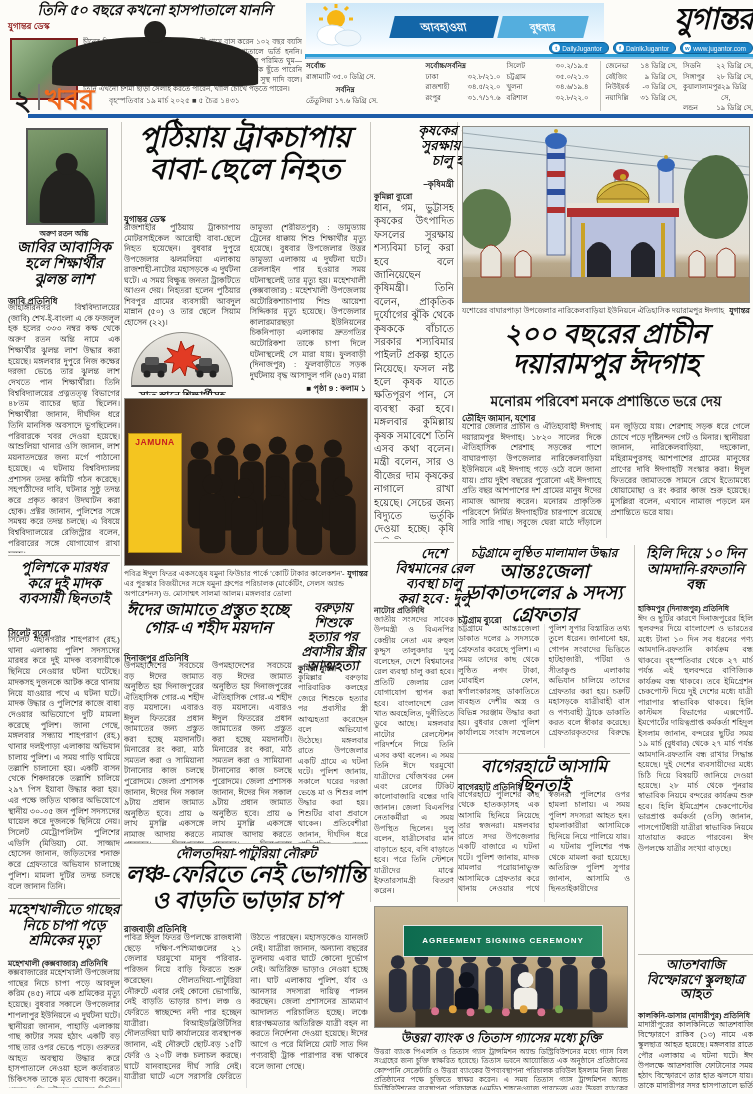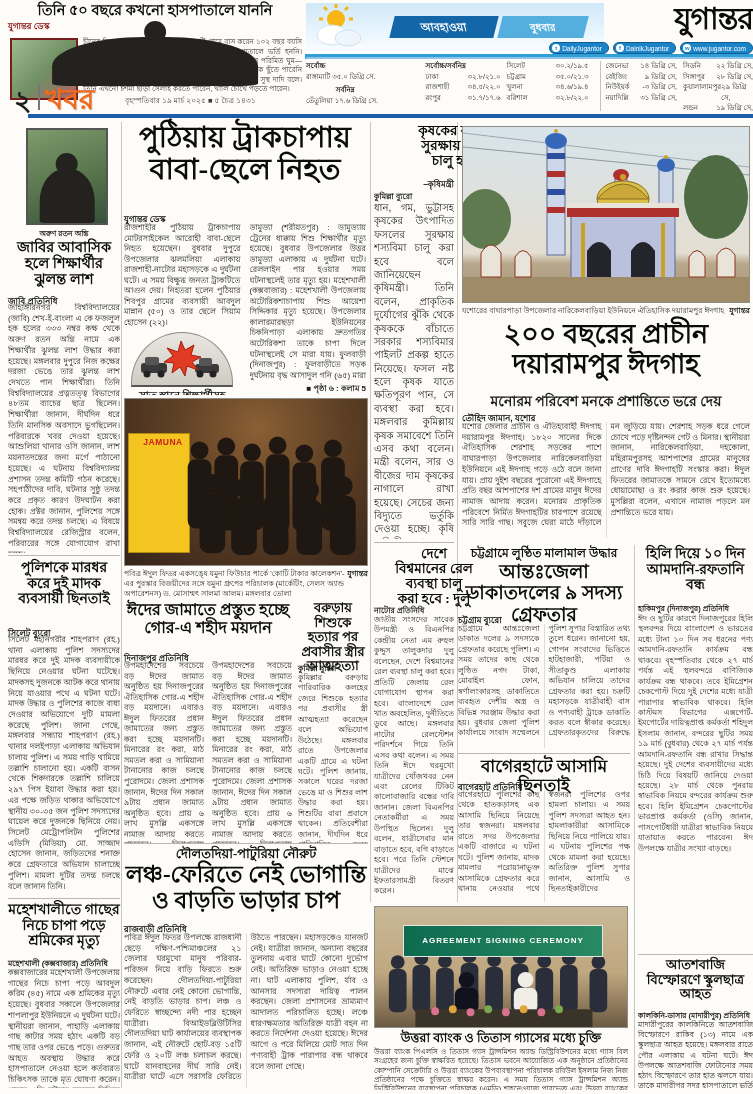--- a/index.html
+++ b/index.html
@@ -1,18 +1,18 @@
 <!DOCTYPE html>
 <html><head>
 <meta charset="utf-8">
 <style>
   html,body{margin:0;padding:0;background:#e8e8e4;}
   .page{position:relative;width:753px;height:1094px;background:#fdfcf8;overflow:hidden;
         font-family:"Liberation Sans","DejaVu Sans",sans-serif;color:#1c1c1c;}
-  .hd{font-family:"Liberation Serif","DejaVu Serif",serif;font-weight:bold;color:#0b0b0b;line-height:1.12;}
+  .hd{font-family:"Liberation Serif","DejaVu Serif",serif;font-weight:bold;color:#0b0b0b;line-height:1.12;font-style:italic;}
   .byline{font-size:8.5px;font-weight:bold;color:#111;margin:2px 0 3px 0;}
   .byline.red{color:#8a1414;}
   .bodytxt{font-size:8px;line-height:1.34;text-align:justify;color:#222;overflow:hidden;}
   .cols2{column-count:2;column-gap:9px;column-rule:1px solid #ddd;}
   .cap{font-size:7.5px;line-height:1.3;color:#222;}
   .cap .credit{float:right;font-weight:bold;}
   .vsep{position:absolute;width:1px;background:#c9c7c0;}
   .hsep{position:absolute;height:1px;background:#b9b7b0;}
   .photo{border:1px solid #8f8d86;box-sizing:border-box;overflow:hidden;position:relative;background:#ddd;}
   .abs{position:absolute;box-sizing:border-box;}
@@ -35,21 +35,21 @@
   .wx-thin{left:306px;top:57px;width:447px;height:2px;background:#8fc3e8;}
   .wx{left:306px;top:61px;width:447px;height:50px;display:flex;font-size:7px;line-height:1.5;}
   .wx b{font-size:7.2px;}
   .wx .c{padding-right:6px;}
   .wx .row{display:flex;justify-content:space-between;}
   .wx-div{width:1px;background:#c5c3bc;margin:0 5px;}
   .pg-hdr{left:14px;top:84px;width:290px;height:30px;}
   .pg-num{position:absolute;left:0;top:-4px;font-size:27px;font-family:"Liberation Serif",serif;font-weight:bold;}
   .pg-bar{position:absolute;left:24px;top:0;width:2px;height:26px;background:#777;}
   .pg-sec{position:absolute;left:31px;top:-6px;font-size:28px;color:#f26a1d;font-family:"Liberation Serif",serif;font-weight:bold;text-shadow:1px 1px 0 #00000022;}
-  .pg-date{position:absolute;left:95px;top:11px;font-size:7.5px;color:#3c3c3c;margin-left:16px;}
+  .pg-date{position:absolute;left:95px;top:11px;font-size:7.5px;color:#3c3c3c;}
   .rule-main{left:28px;top:114px;width:725px;height:4px;background:#1d5ca8;}
   
   .l-photo{left:26px;top:128px;width:82px;height:97px;border:2px solid #555;background:linear-gradient(160deg,#7e9b6d,#54714a 60%,#37513a);}
   .sil{position:absolute;bottom:0;left:50%;transform:translateX(-50%);width:70%;height:58%;background:#23221f;border-radius:45% 45% 8% 8%/60% 60% 5% 5%;}
   .sil::before{content:"";position:absolute;top:-16px;left:50%;transform:translateX(-50%);width:22px;height:22px;border-radius:50%;background:#23221f;}
   .l-cap{left:8px;top:228px;width:112px;text-align:center;font-size:7.5px;font-weight:bold;}
   .jabi-hd{left:8px;top:239px;width:112px;font-size:14.5px;text-align:center;}
   .jabi-by{left:8px;top:293px;width:112px;}
   .jabi-bd{left:8px;top:303px;width:112px;height:250px;}
   .syl-hd{left:8px;top:560px;width:112px;font-size:14px;text-align:center;}
@@ -64,21 +64,21 @@
   .main-bd{left:124px;top:223px;width:242px;height:172px;display:flex;gap:9px;}
   .main-bd .mcol{width:117px;overflow:hidden;font-size:8px;line-height:1.32;text-align:justify;}
   .crash{width:104px;margin:4px auto 2px auto;text-align:center;}
   .crash .dome{width:100px;height:52px;border-radius:100px 100px 0 0;background:linear-gradient(180deg,#e8e6e0,#cfccc4);border:1px solid #8b8a84;border-bottom:2px solid #555;position:relative;overflow:hidden;margin:0 auto;}
   .crash .cap1{font-size:10.5px;font-weight:bold;line-height:1.25;margin-top:2px;font-family:"Liberation Serif",serif;}
   .mcol2{display:flex;flex-direction:column;width:117px;}
   .mcol2 .itms{flex:1;overflow:hidden;font-size:8px;line-height:1.32;text-align:justify;}
   .mcol2 .note{font-size:8px;font-weight:bold;text-align:right;padding-top:1px;}
   
   .jam-photo{left:124px;top:398px;width:244px;height:168px;background:radial-gradient(circle at 55% 18%,#8a5f35 0%,#5d3f24 45%,#35241a 100%);}
-  .jam-box{position:absolute;left:3px;top:34px;width:52px;height:118px;background:#f4c520;border:1px solid #b38b12;padding-left:8px;}
+  .jam-box{position:absolute;left:3px;top:34px;width:52px;height:118px;background:#f4c520;border:1px solid #b38b12;}
   .jam-box .jb-t{color:#c81f1f;font-weight:bold;font-size:8.5px;text-align:center;margin-top:3px;letter-spacing:.5px;}
   .jam-cap{left:124px;top:569px;width:244px;height:28px;}
   
   .ej-hd{left:124px;top:601px;width:168px;font-size:16px;text-align:center;}
   .ej-by{left:124px;top:650px;width:168px;}
   .ej-bd{left:124px;top:661px;width:168px;height:182px;display:flex;gap:8px;}
   .ej-bd .c{width:80px;overflow:hidden;font-size:8px;line-height:1.32;text-align:justify;}
   .insetbox{border:2px solid #222;padding:3px 2px;margin:1px 0 3px 0;text-align:center;font-weight:bold;font-size:9.5px;line-height:1.3;font-family:"Liberation Serif",serif;}
   .bo-hd{left:298px;top:601px;width:70px;font-size:13px;text-align:center;}
   .bo-by{left:298px;top:662px;width:70px;font-size:7.8px;font-weight:bold;}
@@ -314,21 +314,21 @@
       </div>
       
     </div>
     <div class="mcol2">
       <div class="itms">
         <span class="dl">ডামুড্যা (শরীয়তপুর)</span><span> : ডামুড্যায় ট্রেনের ধাক্কায় শিশু শিক্ষার্থীর মৃত্যু হয়েছে। বুধবার উপজেলার উত্তর ডামুড্যা এলাকায় এ দুর্ঘটনা ঘটে। রেললাইন পার হওয়ার সময় ঘটনাস্থলেই তার মৃত্যু হয়।</span>
         <span class="dl">মহেশখালী (কক্সবাজার)</span><span> : মহেশখালী উপজেলায় অটোরিকশাচাপায় শিশু আয়েশা সিদ্দিকার মৃত্যু হয়েছে। উপজেলার কালারমারছড়া ইউনিয়নের চিকনিপাড়া এলাকায় দ্রুতগতির অটোরিকশা তাকে চাপা দিলে ঘটনাস্থলেই সে মারা যায়।</span>
         <span class="dl">ফুলবাড়ী (দিনাজপুর)</span><span> : ফুলবাড়ীতে সড়ক দুর্ঘটনায় বৃদ্ধ আসাদুল গনি (৬৫) মারা গেছেন। মঙ্গলবার রাতে মহাসড়কে অজ্ঞাত যানবাহনের ধাক্কায় তিনি গুরুতর আহত হন। হাসপাতালে নেওয়ার পথে মৃত্যু হয়।</span>
         
       </div>
-      <div class="note">■ পৃষ্ঠা ৬ : কলাম 5</div>
+      <div class="note">■ পৃষ্ঠা 9 : কলাম ১</div>
     </div>
   </div>
 
   <div class="abs photo jam-photo">
     <div class="jam-box">
       <div class="jb-t">JAMUNA</div>
     </div>
     <svg class="persons" viewBox="0 0 244 168">
       <g fill="#1f1812">
         <circle cx="75" cy="52" r="9"></circle>

